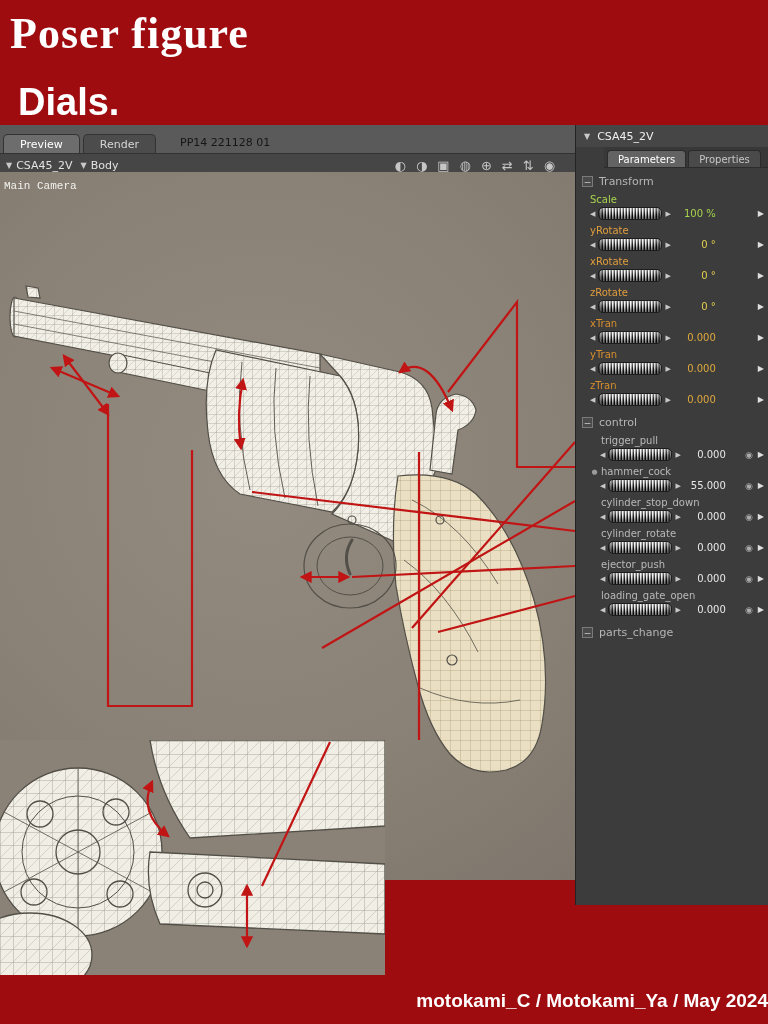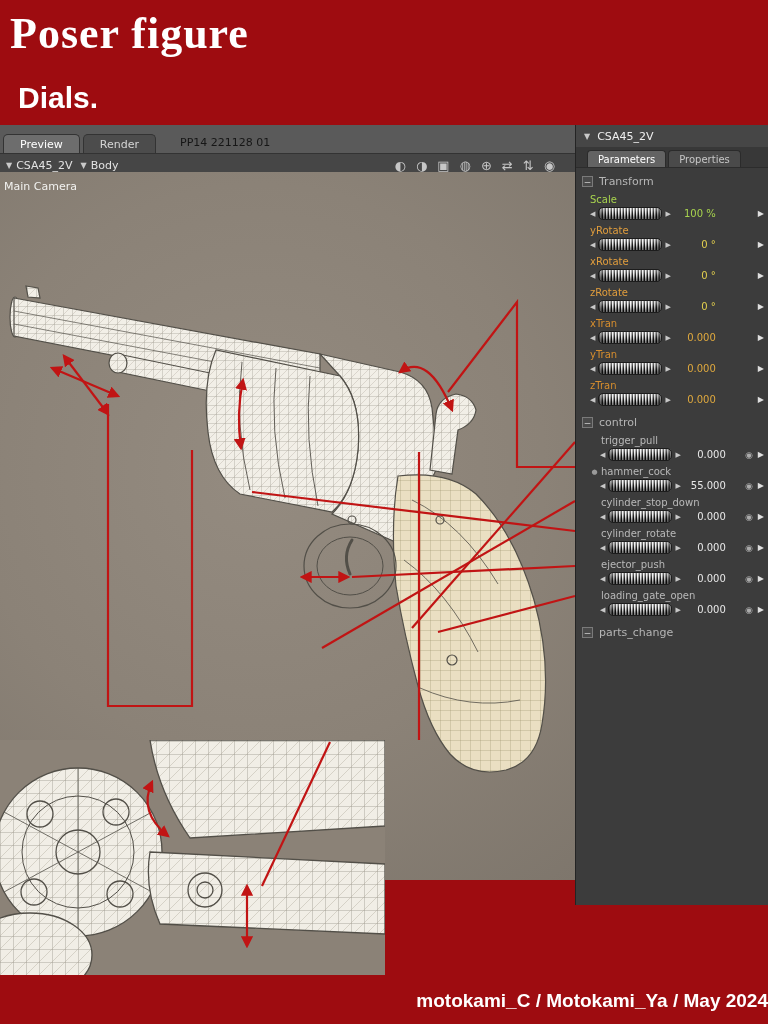--- a/index.html
+++ b/index.html
@@ -9,21 +9,21 @@
     font-family:"DejaVu Sans",sans-serif;
   }
   
   .banner{position:absolute;left:0;top:0;width:768px;height:151px;}
   .banner-title{
     font-family:"Liberation Serif",serif;font-weight:600;
     font-size:44px;color:#ffffff;margin:0;padding:8px 0 0 10px;letter-spacing:1px;
   }
   .banner-subtitle{
     font-family:"Liberation Sans",sans-serif;font-weight:bold;
-    font-size:30px;color:#ffffff;margin:0;padding:22px 0 0 18px;
+    font-size:38px;color:#ffffff;margin:0;padding:22px 0 0 18px;
   }
   
   .viewport{position:absolute;left:0;top:125px;width:575px;height:755px;background:#8b8277;z-index:1;}
   .tabbar{
     height:29px;background:#5a5a5a;display:flex;align-items:flex-end;
     border-bottom:1px solid #333;box-sizing:border-box;
   }
   .tab{
     font-size:11px;color:#d5d5d5;background:#4c4c4c;border:1px solid #333;border-bottom:none;
     border-radius:5px 5px 0 0;padding:3px 16px 2px;margin-left:3px;
@@ -34,29 +34,30 @@
     height:24px;background:#464646;display:flex;align-items:center;gap:8px;
     padding:0 6px;font-size:11px;color:#e2e2e2;border-bottom:1px solid #333;box-sizing:border-box;
   }
   .dropdown{display:flex;align-items:center;gap:4px;}
   .dd-arrow{font-size:8px;color:#c9c9c9;}
   .vp-icons{margin-left:auto;margin-right:14px;display:flex;gap:10px;font-size:13px;color:#c6c6c6;}
   .vp-icons span{cursor:pointer;}
   .canvas{
     position:absolute;left:0;top:47px;right:0;bottom:0;
     background:radial-gradient(circle at 45% 42%,#948b80 0%,#8b8277 55%,#7e766c 100%);
+    font-family:Liberation Mono, monospace;
   }
   .camera-label{position:absolute;top:8px;left:4px;font-size:11px;color:#f2f2f0;}
   
   .panel{
     position:absolute;left:575px;top:125px;width:193px;height:780px;background:#3c3c3c;
     z-index:20;box-sizing:border-box;border-left:1px solid #242424;
   }
   .panel-header{height:22px;display:flex;align-items:center;gap:7px;padding:0 8px;color:#efefef;font-size:11px;background:#464646;}
-  .panel-tabs{display:flex;gap:2px;padding:3px 11px 0;background:#383838;border-bottom:1px solid #2c2c2c;}
+  .panel-tabs{display:flex;gap:2px;padding:3px 3px 0;background:#383838;border-bottom:1px solid #2c2c2c;margin-left:28px;}
   .ptab{font-size:10px;color:#c6c6c6;background:#4a4a4a;padding:3px 10px 2px;border:1px solid #2b2b2b;border-bottom:none;border-radius:4px 4px 0 0;}
   .ptab.active{background:#636363;color:#ffffff;}
   .section-header{display:flex;align-items:center;gap:6px;color:#b5b5b5;font-size:11px;padding:7px 6px 4px 6px;}
   .collapse-box{
     width:11px;height:11px;line-height:10px;text-align:center;border:1px solid #7a7a7a;
     color:#d2d2d2;font-size:9px;background:#4a4a4a;box-sizing:border-box;
   }
   .dial-row{padding:2px 4px 3px 14px;}
   .dial-row.ctl{}
   .dial-label{font-size:10px;line-height:12px;}

